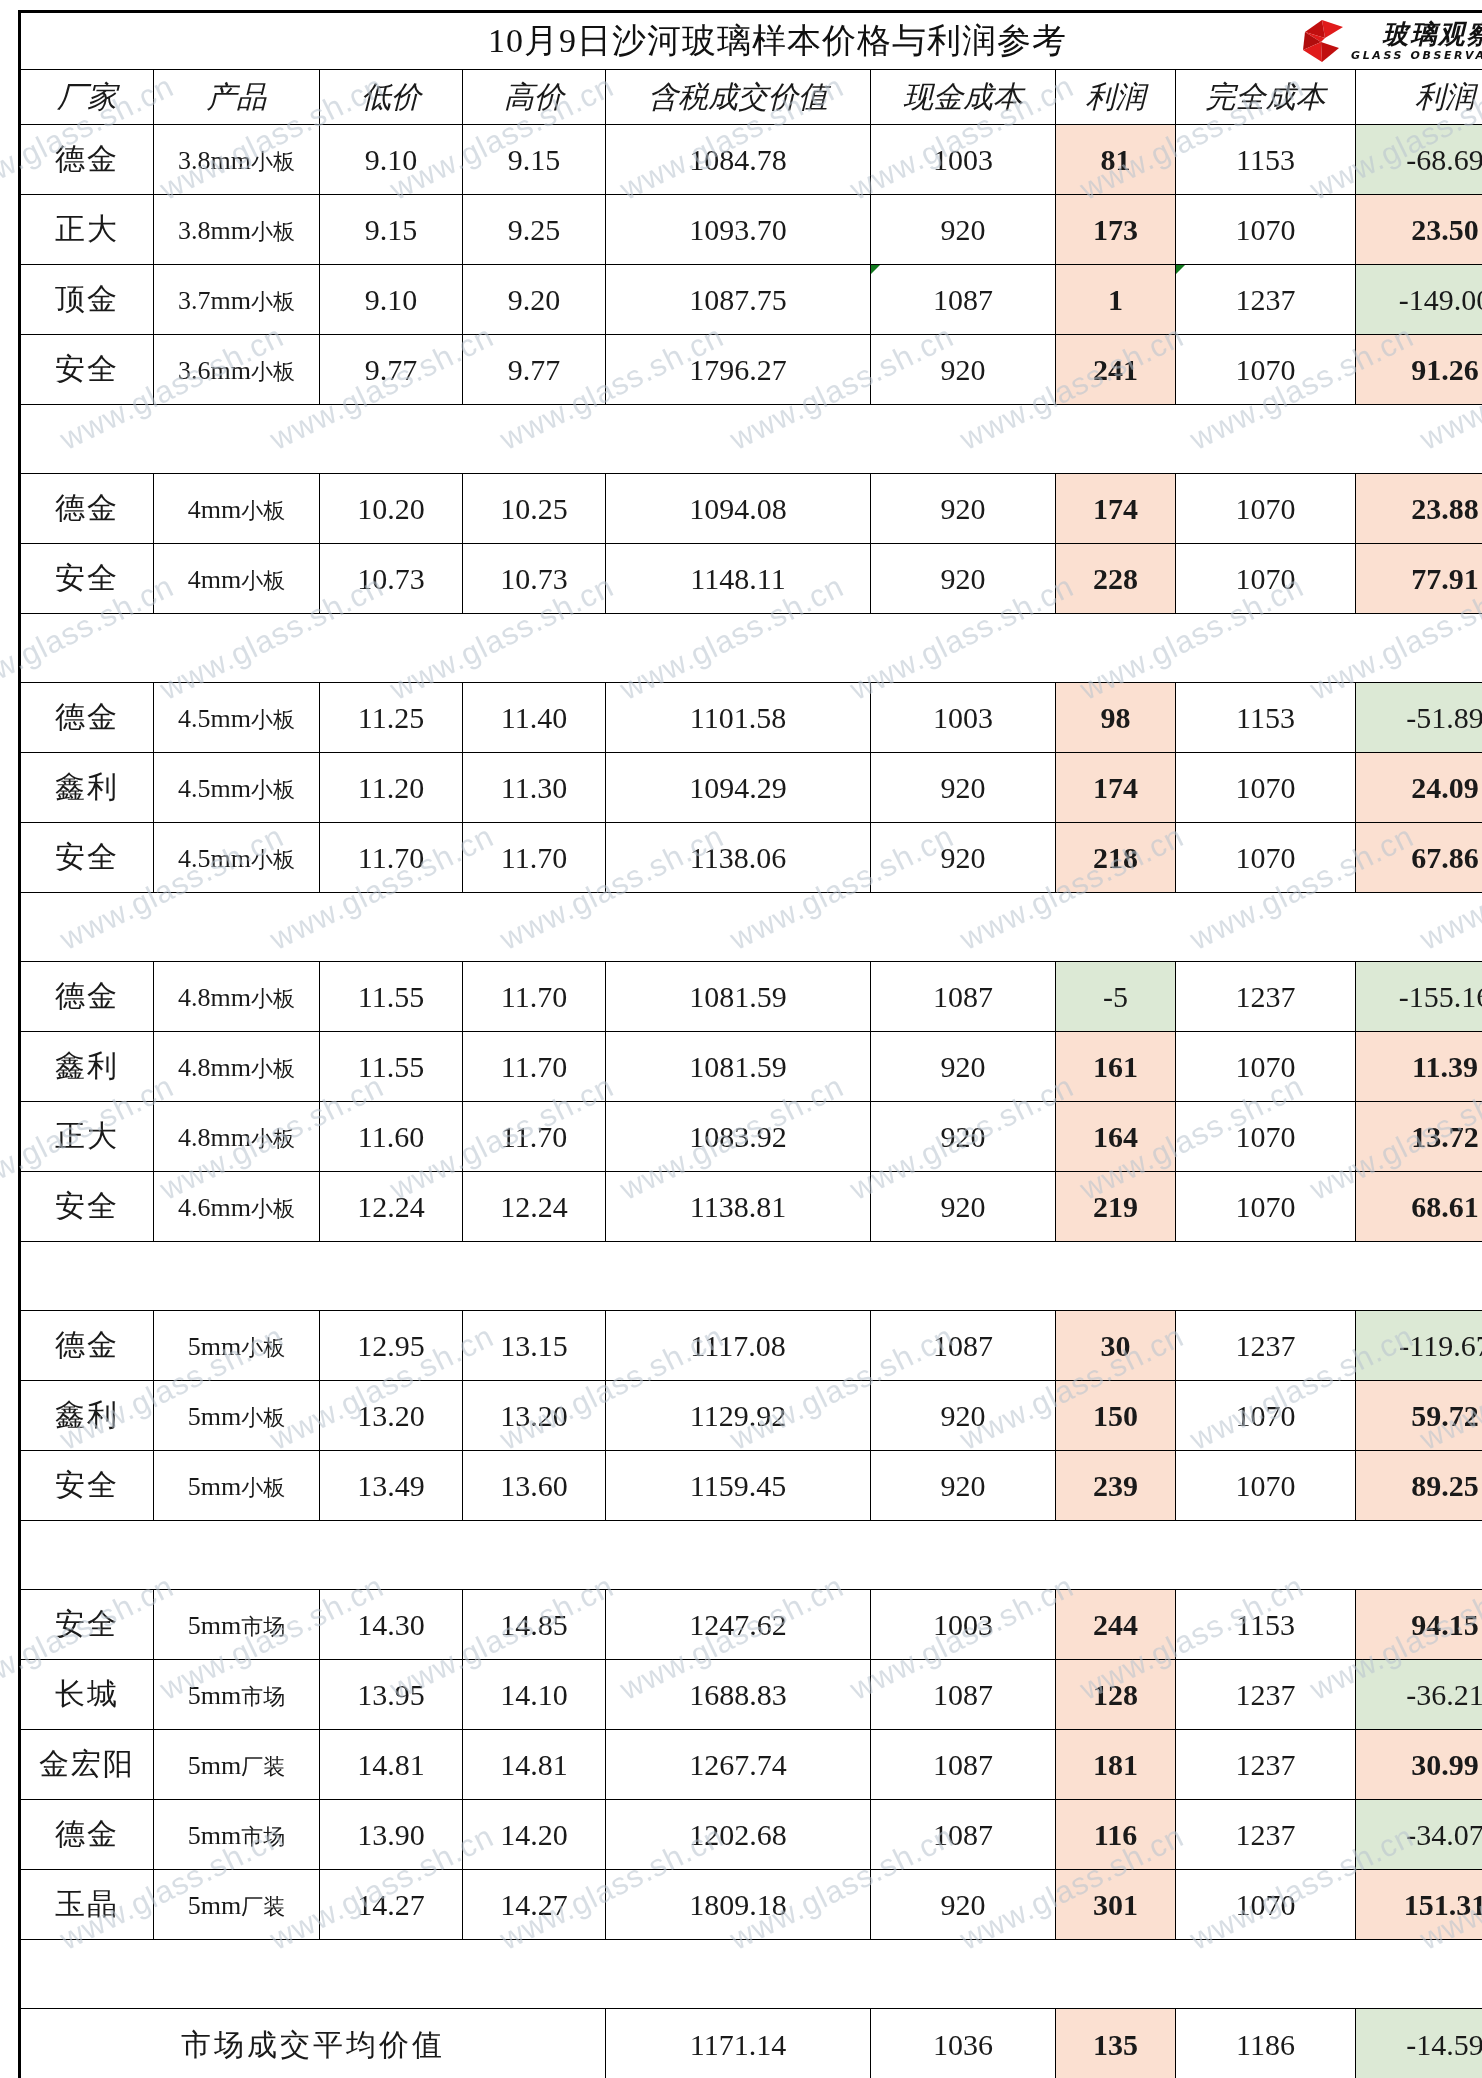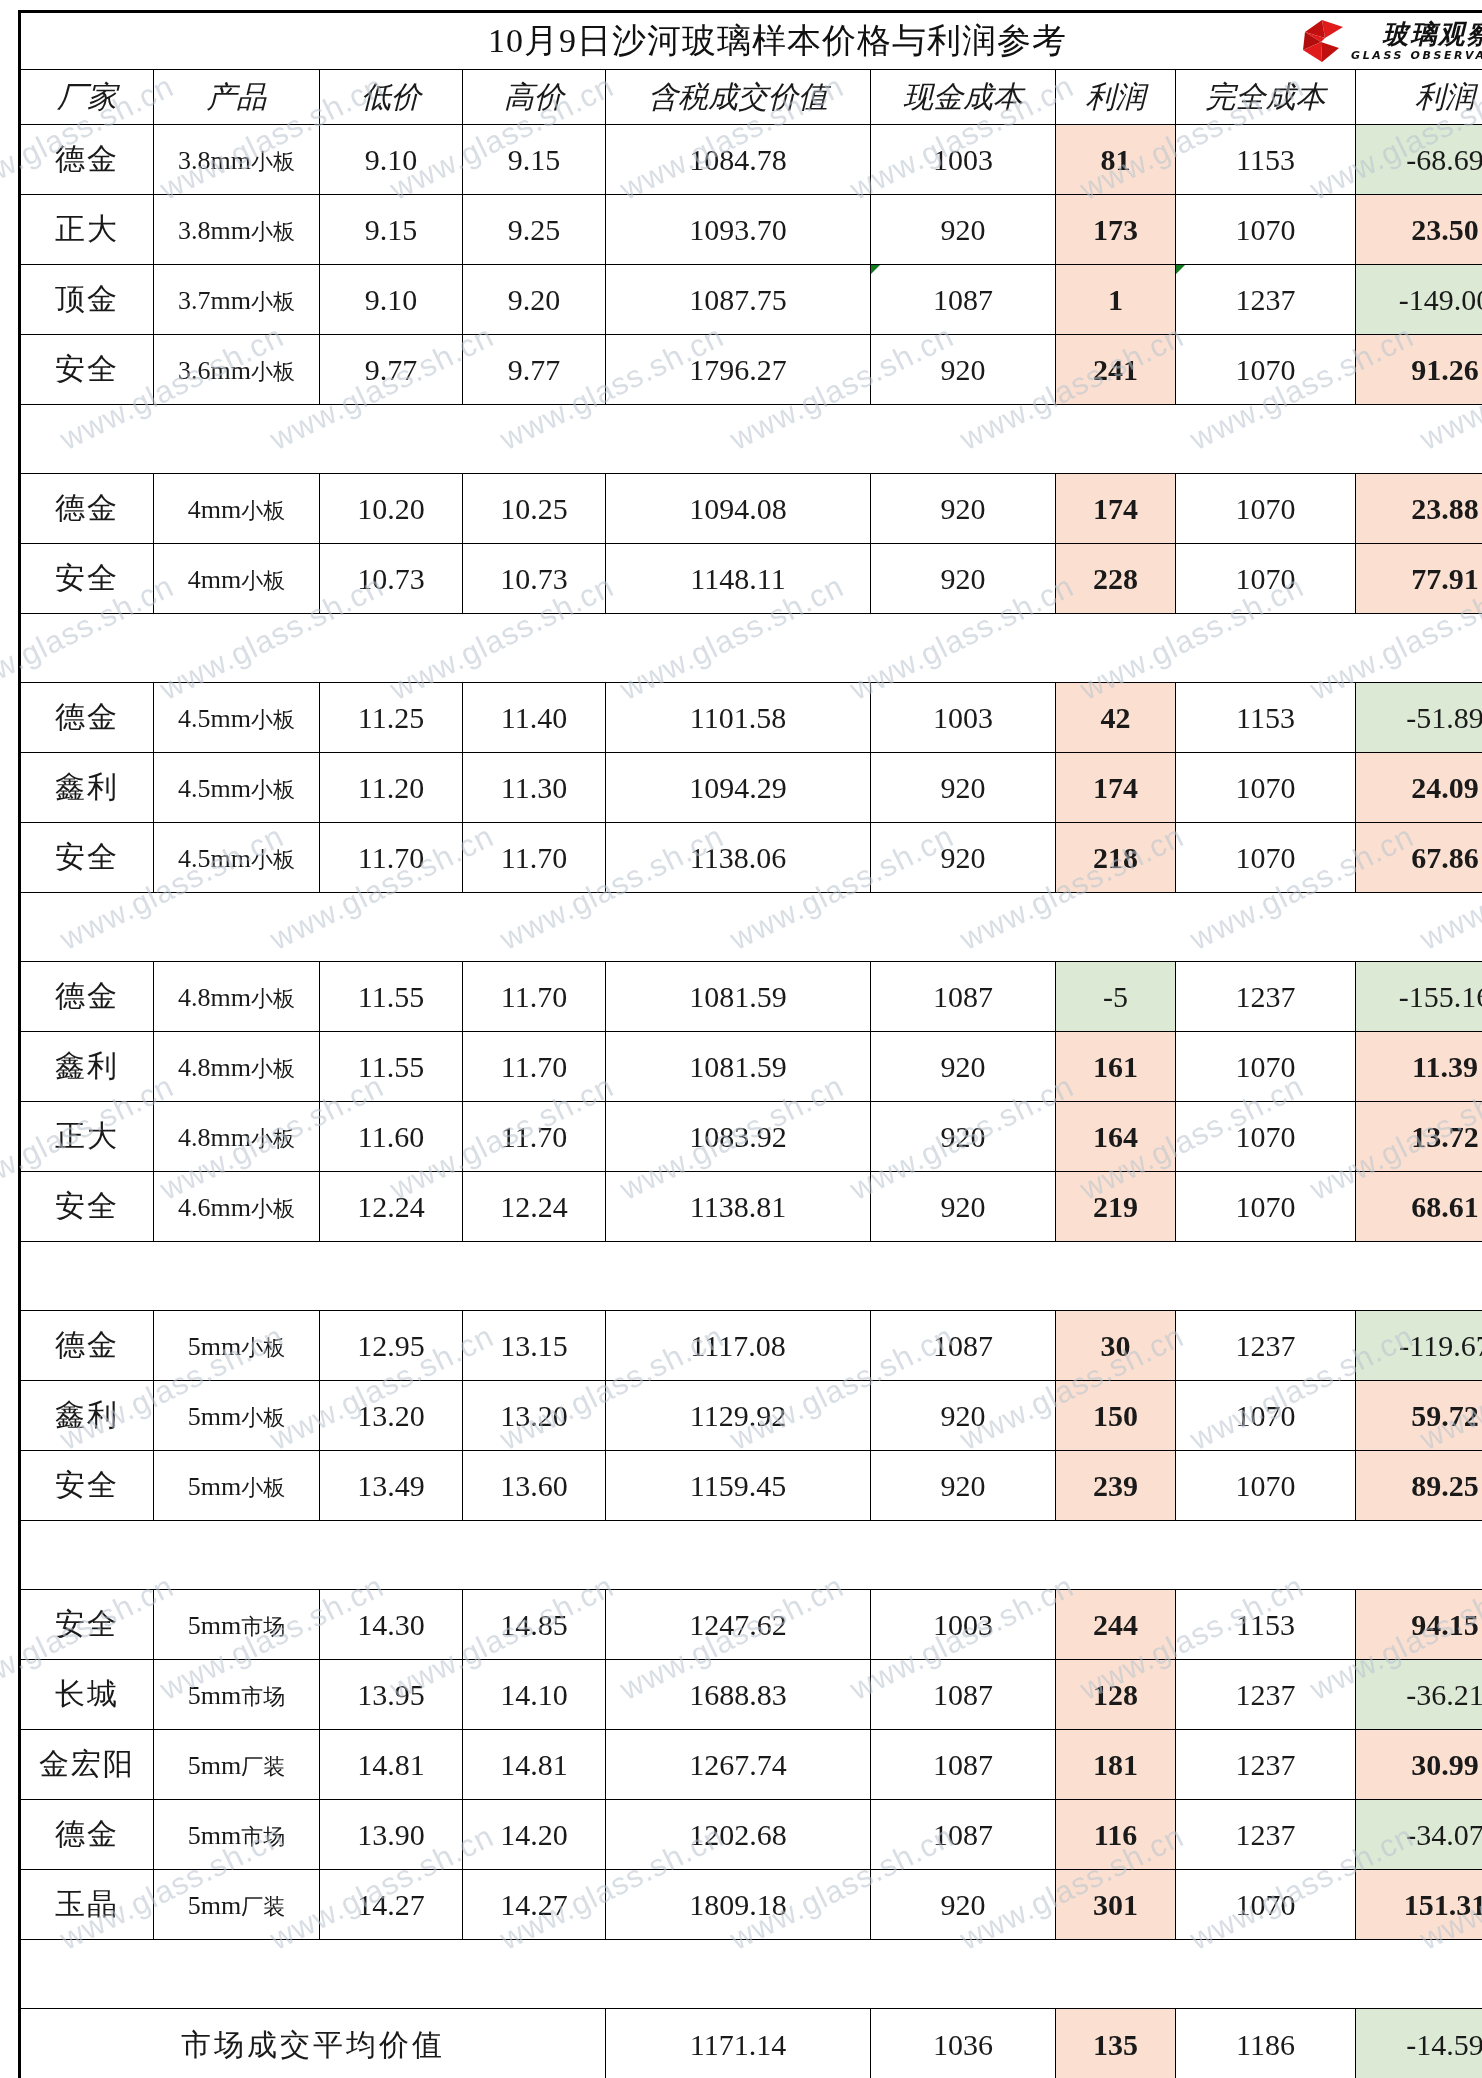--- a/index.html
+++ b/index.html
@@ -267,21 +267,21 @@
       <tr class="sep-row">
         <td colspan="9"></td>
       </tr>
       <tr class="data-row">
         <td class="c-maker">德金</td>
         <td class="c-prod"><span class="prod-mm">4.5mm</span><span class="prod-sfx">小板</span></td>
         <td>11.25</td>
         <td>11.40</td>
         <td>1101.58</td>
         <td>1003</td>
-        <td class="bg-peach">42</td>
+        <td class="bg-peach">98</td>
         <td>1153</td>
         <td class="bg-green">-51.89</td>
       </tr>
       <tr class="data-row">
         <td class="c-maker">鑫利</td>
         <td class="c-prod"><span class="prod-mm">4.5mm</span><span class="prod-sfx">小板</span></td>
         <td>11.20</td>
         <td>11.30</td>
         <td>1094.29</td>
         <td>920</td>

